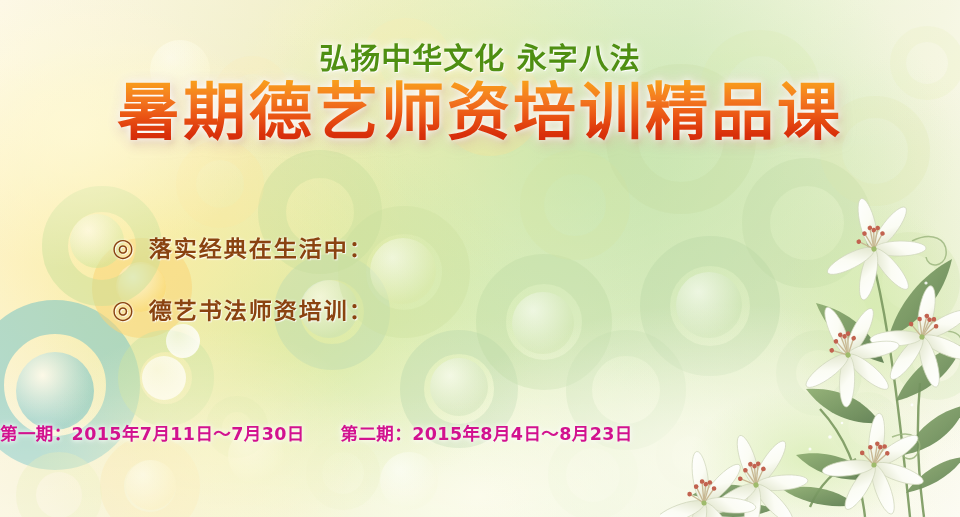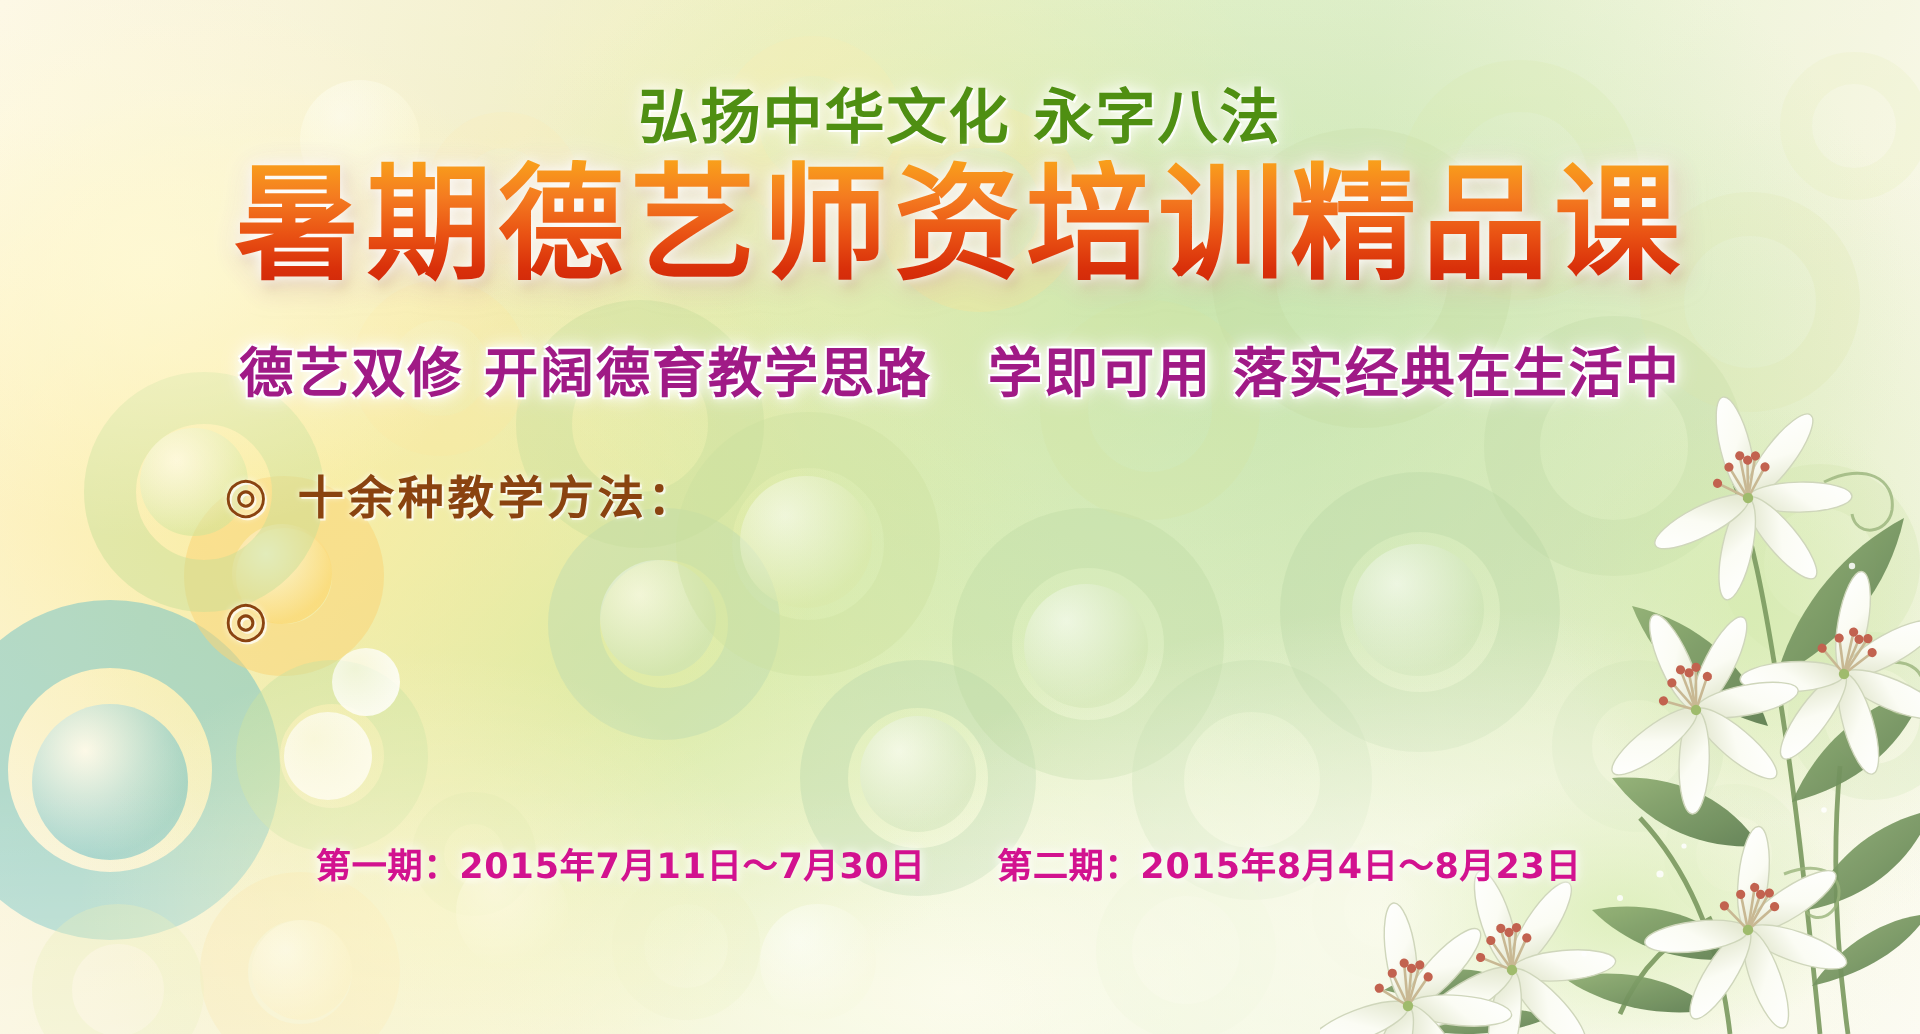--- a/index.html
+++ b/index.html
@@ -125,21 +125,20 @@
     font-size:20.5px;line-height:37px;letter-spacing:.5px;
     color:#5b3213;
     text-shadow:0 0 3px rgba(255,255,255,.85);
   }
   .para .indent{display:inline-block;width:2em;}
   .gap-a{height:10px;}
   .gap-b{height:14px;}
 
   .footer{
     position:absolute;left:0;right:0;bottom:8px;
-    padding-left:158px;
     color:#d2128f;
     font-size:17.5px;font-weight:bold;letter-spacing:.4px;
     line-height:30px;
     text-shadow:0 0 4px rgba(255,255,255,.95),0 0 8px rgba(255,255,255,.7);
     white-space:pre;
   }
 </style>
 </head>
 <body>
 
@@ -292,34 +291,34 @@
       <circle cx="266" cy="96" r="1.6"></circle>
         <circle cx="132" cy="290" r="1.3"></circle>
     </g>
   </svg>
 
   <div class="tagline">弘扬中华文化 永字八法</div>
 
   <div class="headline-stroke">暑期德艺师资培训精品课</div>
   <div class="headline">暑期德艺师资培训精品课</div>
 
-  <div class="subtitle">德艺双修 开阔德育教学思路　学即可用 落实经典在生活中</div>
 
   <div class="body-block">
 
     <div class="sec-head">
       <span class="bullet-icon">◎</span>
-      <span>十余种教学方法：</span>
+      <span>落实经典在生活中：</span>
     </div>
     <div class="gap-a"></div>
 
     <div class="gap-b"></div>
 
     <div class="sec-head">
       <span class="bullet-icon">◎</span>
+      <span>德艺书法师资培训：</span>
     </div>
     <div class="gap-a"></div>
 
   </div>
 
   <div class="footer">
     <div>第一期：2015年7月11日～7月30日　　第二期：2015年8月4日～8月23日</div>
   </div>
 
 </div>

